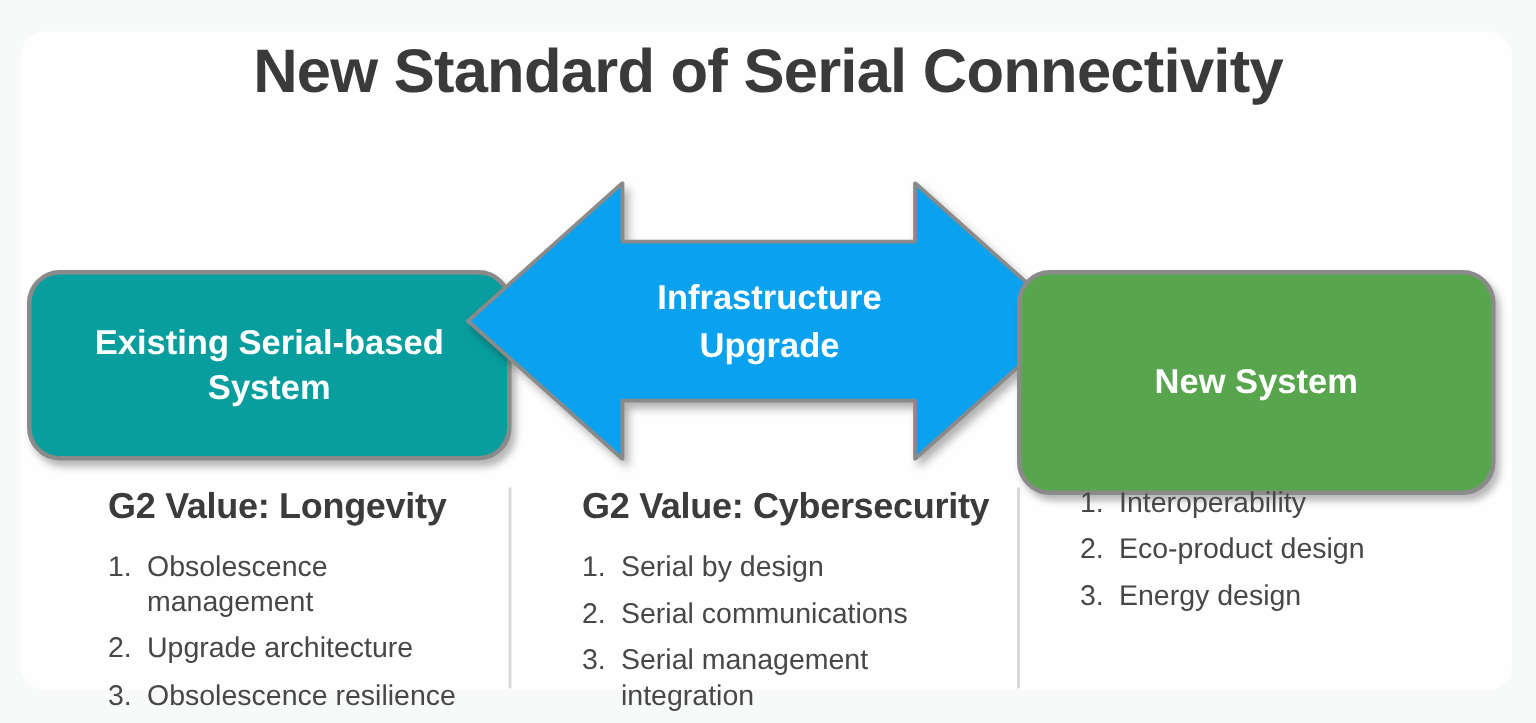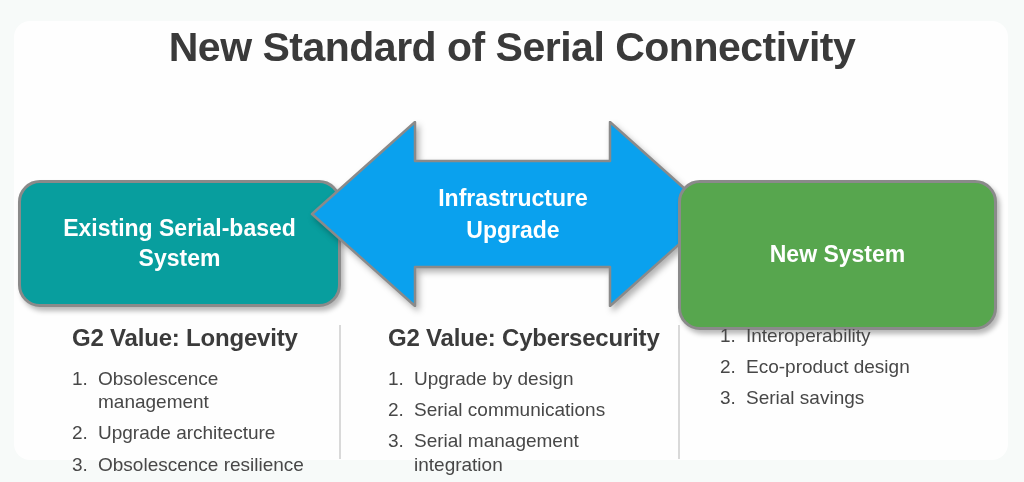--- a/index.html
+++ b/index.html
@@ -155,27 +155,27 @@
       <li>Obsolescence
 management</li>
       <li>Upgrade architecture</li>
       <li>Obsolescence resilience</li>
     </ol>
   </section>
 
   <section class="value-col col-2">
     <h2 class="col-heading">G2 Value: Cybersecurity</h2>
     <ol class="col-list">
-      <li>Upgrade by design</li>
+      <li>Serial by design</li>
       <li>Serial communications</li>
       <li>Serial management
 integration</li>
     </ol>
   </section>
 
   <section class="value-col col-3">
     <ol class="col-list">
       <li>Interoperability</li>
       <li>Eco-product design</li>
-      <li>Serial savings</li>
+      <li>Energy design</li>
     </ol>
   </section>
 </div>
 
 </body></html>

